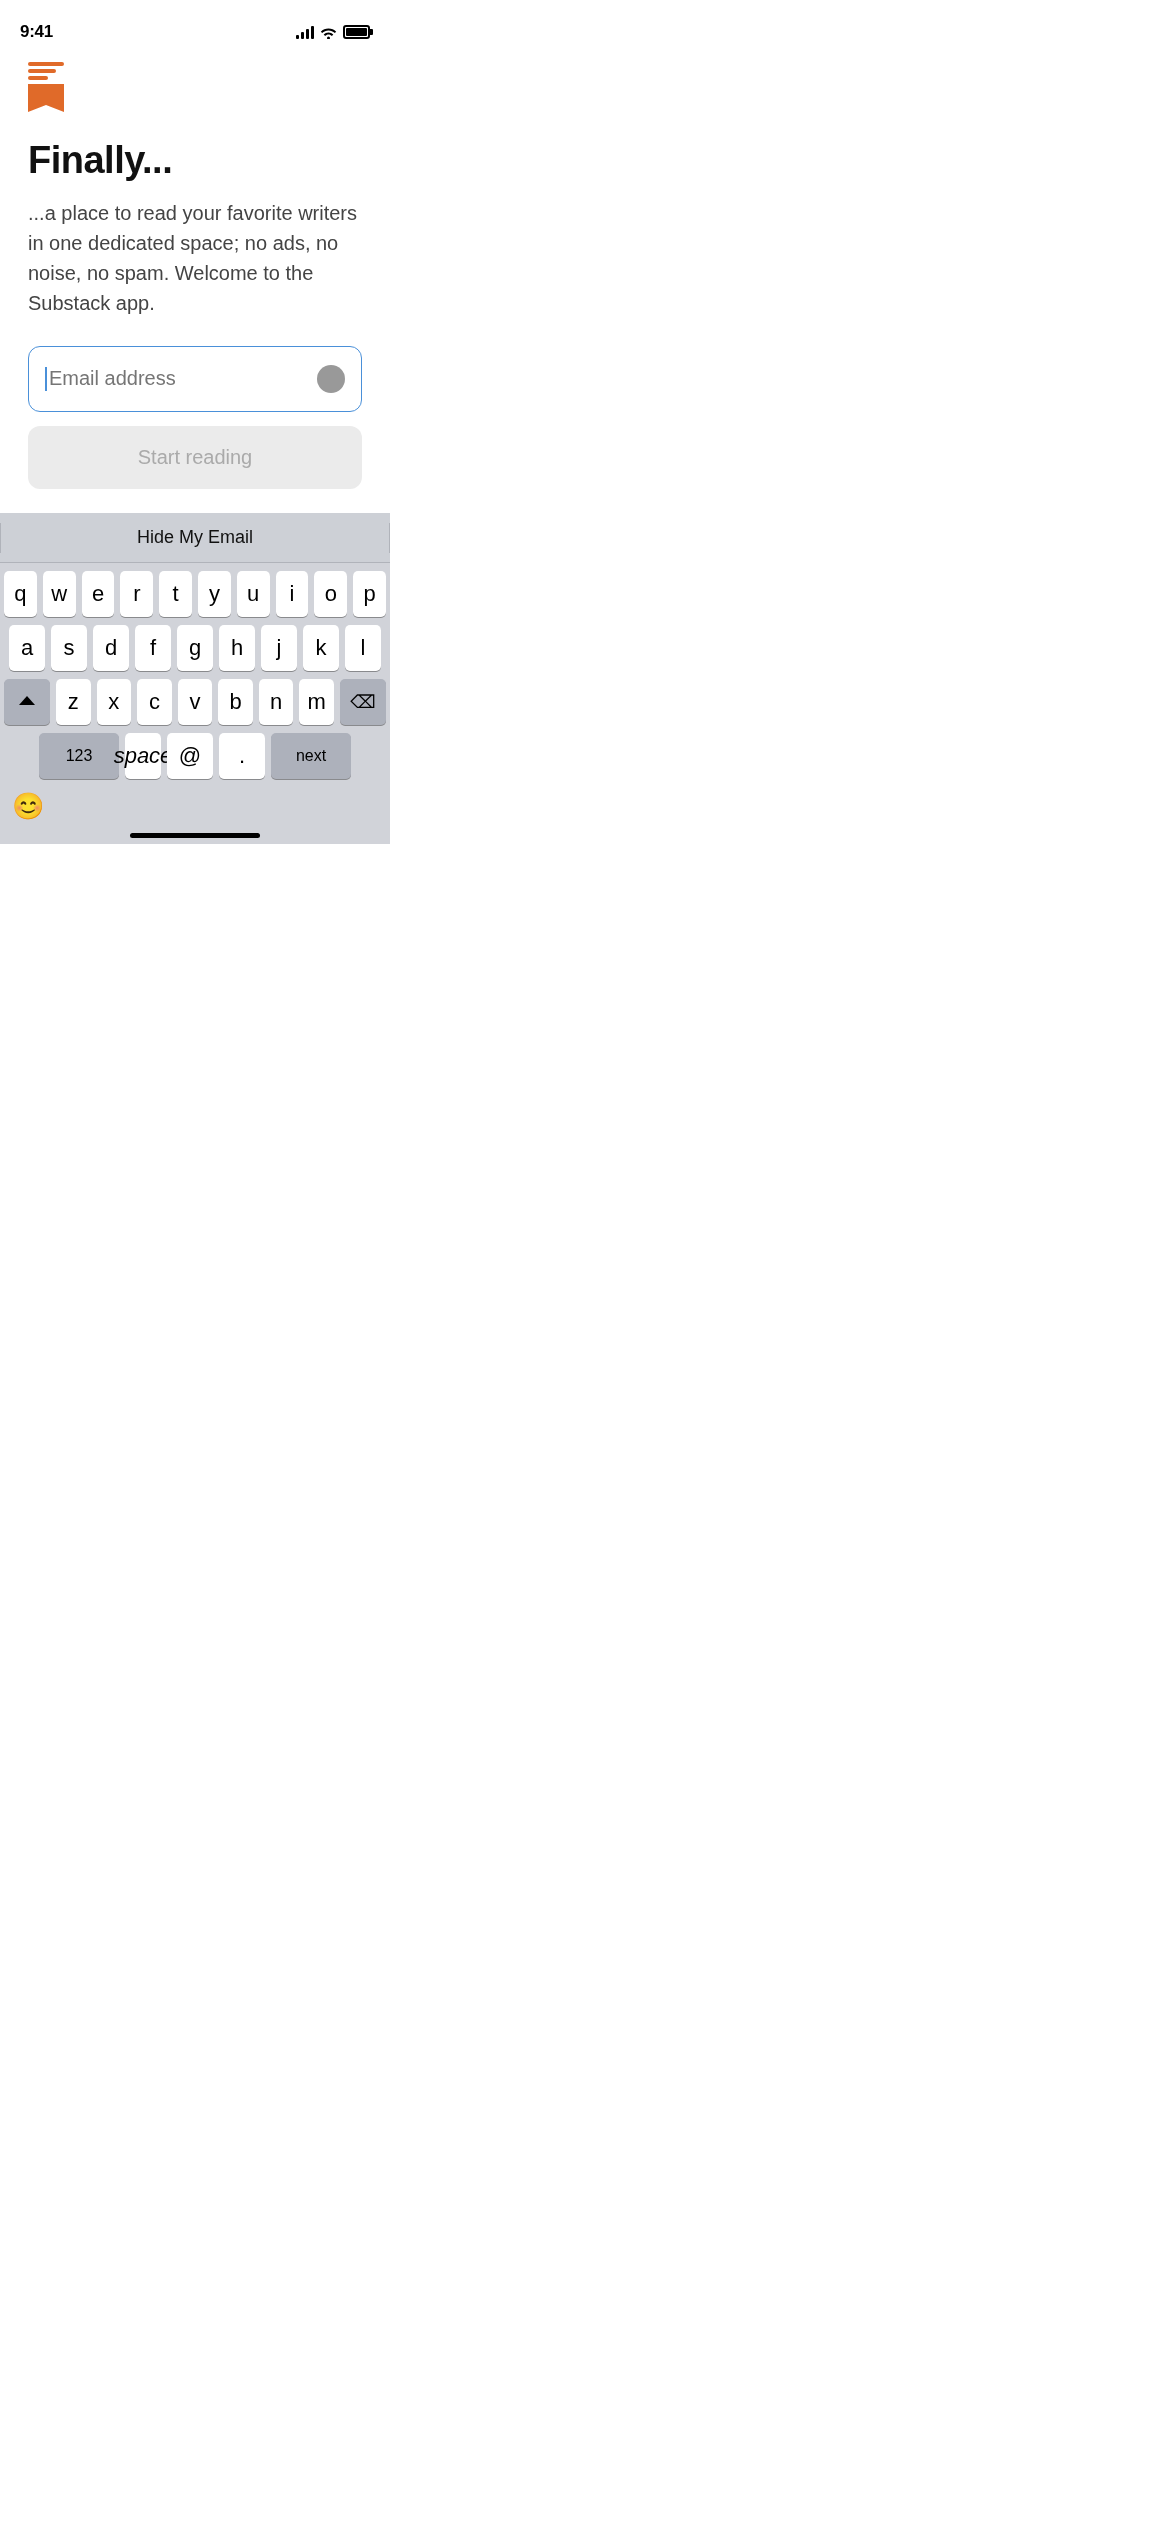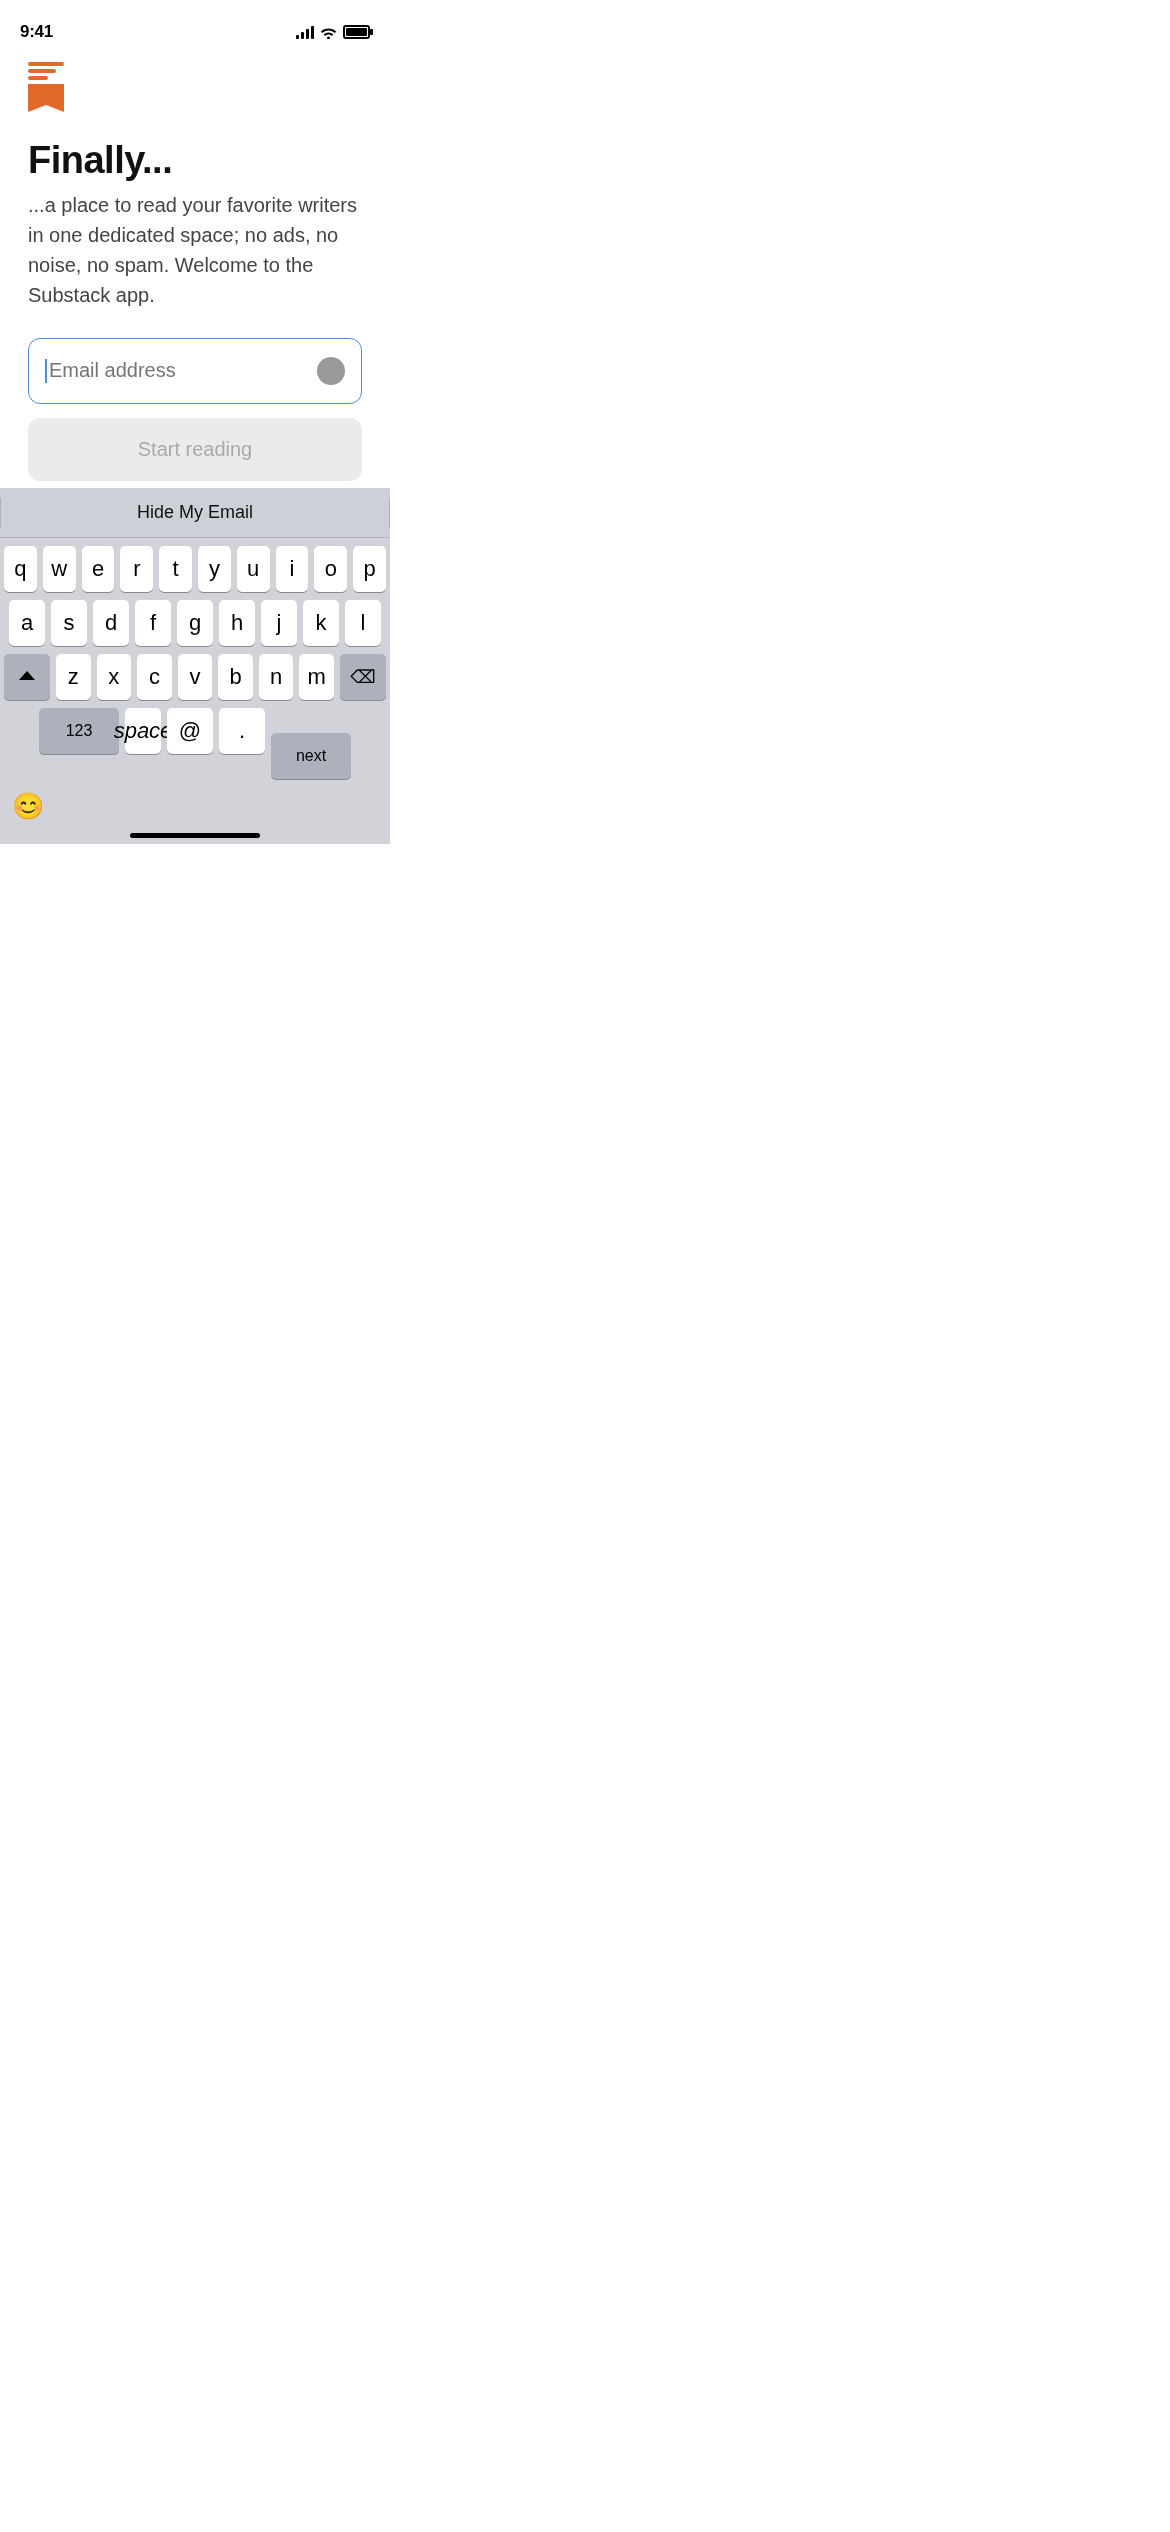--- a/index.html
+++ b/index.html
@@ -117,21 +117,21 @@
       background: #E06A29;
       clip-path: polygon(0 0, 100% 0, 100% 100%, 50% 75%, 0 100%);
     }
 
     
     .headline {
       font-size: 38px;
       font-weight: 800;
       color: #111;
       line-height: 1.1;
-      margin-bottom: 8px;
+      margin-bottom: 16px;
       letter-spacing: -0.5px;
     }
 
     .description {
       font-size: 20px;
       color: #444;
       line-height: 1.5;
       margin-bottom: 28px;
       font-weight: 400;
     }
@@ -324,21 +324,20 @@
     }
 
     .key-dot {
       flex: 0 0 46px;
       max-width: 46px;
     }
 
     .key-next {
       flex: 0 0 80px;
       max-width: 80px;
-      margin-top: 25px;
     }
 
     .emoji-bar {
       display: flex;
       align-items: center;
       padding: 8px 12px 22px 12px;
     }
 
     .emoji-btn {
       font-size: 26px;

